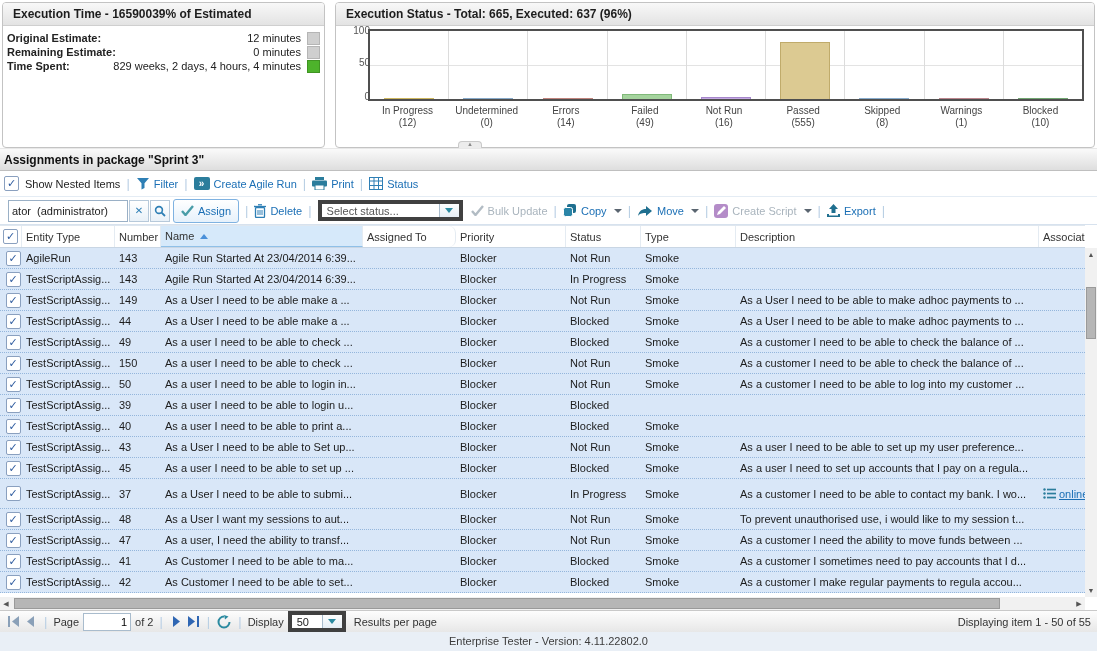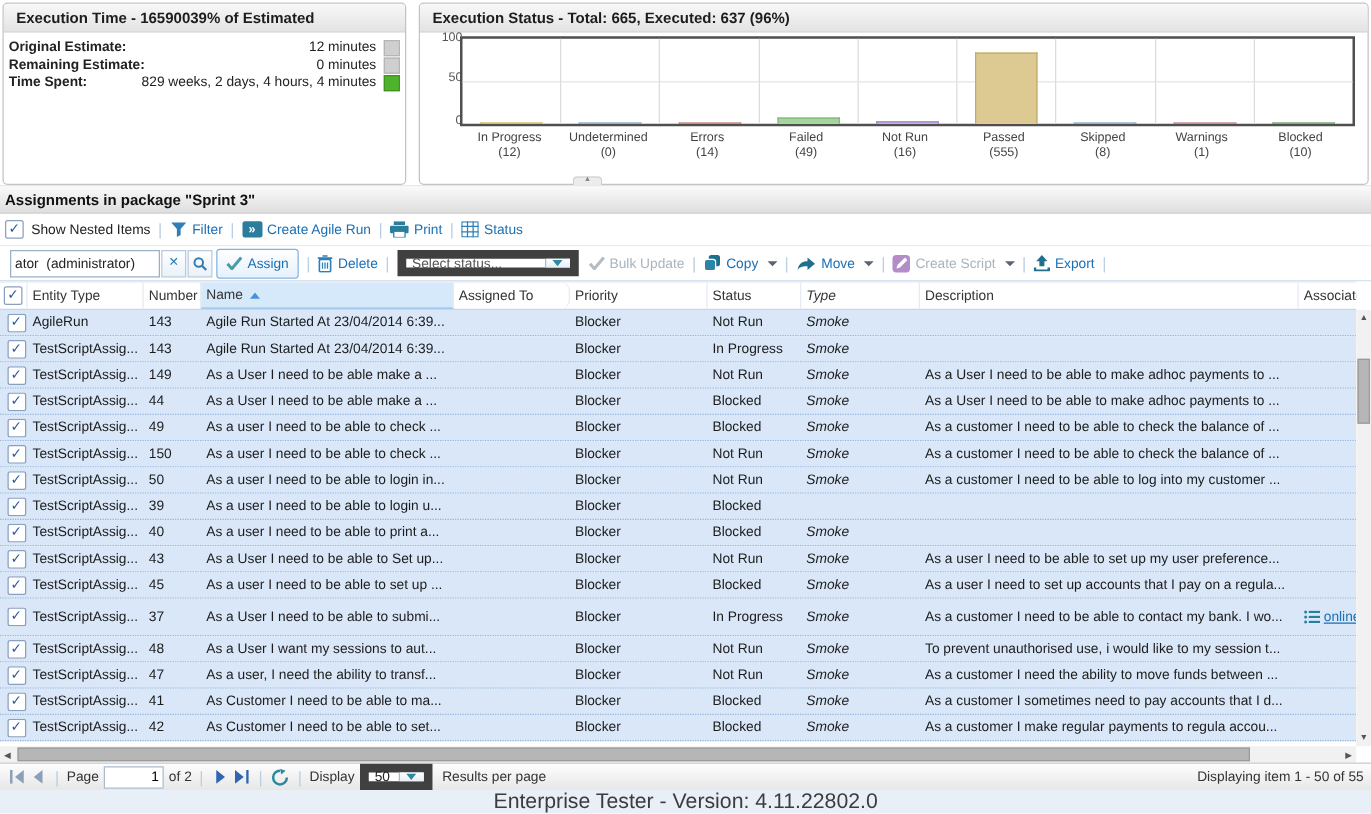--- a/index.html
+++ b/index.html
@@ -39,39 +39,39 @@
   .tb-btn{display:flex;align-items:center;gap:4px;color:#1b6fb5;cursor:pointer;white-space:nowrap;}
   .tb-btn.disabled{color:#a9b4bd;}
   .drop-caret{width:0;height:0;border-left:4px solid transparent;border-right:4px solid transparent;border-top:4px solid #5a6570;margin-left:3px;}
   .cb{display:inline-flex;width:13px;height:13px;border:1px solid #8aa0bf;background:#fff;border-radius:2px;
       align-items:center;justify-content:center;font-size:11px;font-weight:bold;color:#2d5a9e;line-height:1;flex:0 0 auto;}
   #search-input{width:112px;height:20px;border:1px solid #9ab0c6;padding:0 3px;font-size:11px;font-family:inherit;color:#222;}
   .sq-btn{width:20px;height:22px;display:flex;align-items:center;justify-content:center;border:1px solid #b7c9da;
           background:linear-gradient(#ffffff,#e9f1f8);margin-left:1px;box-sizing:border-box;cursor:pointer;}
   #assign-btn{display:flex;align-items:center;gap:4px;height:22px;padding:0 7px;margin-left:3px;border:1px solid #7fb2e1;border-radius:3px;
               background:linear-gradient(#ffffff,#e6f1fb);color:#1b6fb5;cursor:pointer;}
-  .fake-select{display:flex;align-items:center;height:21px;border:7px solid #404040;background:#fff;box-sizing:border-box;cursor:pointer;}
+  .fake-select{display:flex;align-items:center;height:21px;border:4px solid #404040;background:#fff;box-sizing:border-box;cursor:pointer;}
   .fake-select .sel-text{padding:0 5px;color:#555;flex:1 1 auto;white-space:nowrap;overflow:hidden;}
   .fake-select .sel-btn{width:19px;height:100%;border-left:1px solid #a9bccd;background:linear-gradient(#fdfefe,#e6eef5);
                         display:flex;align-items:center;justify-content:center;}
   .chev{width:0;height:0;border-left:4px solid transparent;border-right:4px solid transparent;border-top:5px solid #2b8aa0;}
   
   #grid-header{position:absolute;left:0;top:225px;width:1085px;height:23px;display:flex;background:#fff;
                border-top:1px solid #dfe7ef;border-bottom:1px solid #c9d6e4;box-sizing:border-box;font-size:11px;color:#333;}
   .hcell{display:flex;align-items:center;padding-left:4px;box-sizing:border-box;border-right:1px solid #e4ebf2;overflow:hidden;white-space:nowrap;}
   .hcell.sorted{background:#d6e9fa;border-bottom:1px solid #8fc0e8;}
   .sort-asc{width:0;height:0;border-left:4px solid transparent;border-right:4px solid transparent;border-bottom:5px solid #4a90d9;margin-left:6px;}
   .col-chk{width:22px;flex:0 0 auto;justify-content:center;padding-left:0;}
   .col-entity{width:93px;flex:0 0 auto;}
   .col-num{width:46px;flex:0 0 auto;}
   .col-name{width:202px;flex:0 0 auto;}
   .col-assigned{width:93px;flex:0 0 auto;border-radius:7px;}
   .col-priority{width:110px;flex:0 0 auto;}
   .col-status{width:75px;flex:0 0 auto;}
-  .col-type{width:95px;flex:0 0 auto;font-style:italic;}
+  .col-type{width:95px;flex:0 0 auto;}
   .col-desc{width:303px;flex:0 0 auto;}
   .col-assoc{flex:1 1 auto;}
   #grid-body{position:absolute;left:0;top:248px;width:1085px;height:349px;overflow:hidden;background:#fff;}
   .grow{display:flex;align-items:center;height:21px;background:#d9e7f8;border-bottom:1px dotted #94b6dc;box-sizing:border-box;color:#1c1c1c;}
   .grow.tall{height:30px;}
   .gcell{padding-left:4px;overflow:hidden;white-space:nowrap;box-sizing:border-box;display:flex;align-items:center;}
   .assoc-link{color:#1b6fb5;text-decoration:underline;cursor:pointer;margin-left:3px;}
   
   #vscroll{position:absolute;left:1085px;top:248px;width:12px;height:349px;background:#f1f1f1;}
   .scroll-arrow{position:absolute;left:0;width:12px;height:13px;display:flex;align-items:center;justify-content:center;font-size:7px;color:#555;cursor:pointer;}
@@ -79,21 +79,21 @@
   #hscroll{position:absolute;left:0;top:597px;width:1085px;height:13px;background:#f1f1f1;}
   #hthumb{position:absolute;left:14px;top:1px;width:986px;height:11px;background:#b6b6b6;border:1px solid #9a9a9a;box-sizing:border-box;cursor:grab;}
   .h-arrow{position:absolute;top:0;width:12px;height:13px;display:flex;align-items:center;justify-content:center;font-size:7px;color:#555;cursor:pointer;}
   
   #pager{position:absolute;left:0;top:610px;width:1097px;height:22px;display:flex;align-items:center;box-sizing:border-box;
          background:linear-gradient(#fdfdfd,#e7e7e7);border-top:1px solid #c9c9c9;padding:0 6px;color:#333;}
   .pg-ico{display:flex;align-items:center;justify-content:center;width:16px;height:16px;cursor:pointer;}
   #page-input{width:40px;height:16px;border:1px solid #a9bccd;text-align:right;font-size:11px;font-family:inherit;padding:0 3px;}
   #displaying{margin-left:auto;color:#333;}
   #footer{position:absolute;left:0;top:632px;width:1097px;height:19px;line-height:18px;text-align:center;
-          background:#e9eff6;color:#3c3c3c;font-size:17px;}
+          background:#e9eff6;color:#3c3c3c;font-size:11px;}
   svg{display:block;}
 </style>
 </head>
 <body>
 
 <div class="panel" id="panel-time">
   <div class="panel-hdr">Execution Time - 16590039% of Estimated</div>
   <div style="padding-top:5px;">
     <div class="time-row">
       <span class="time-label">Original Estimate:</span>

